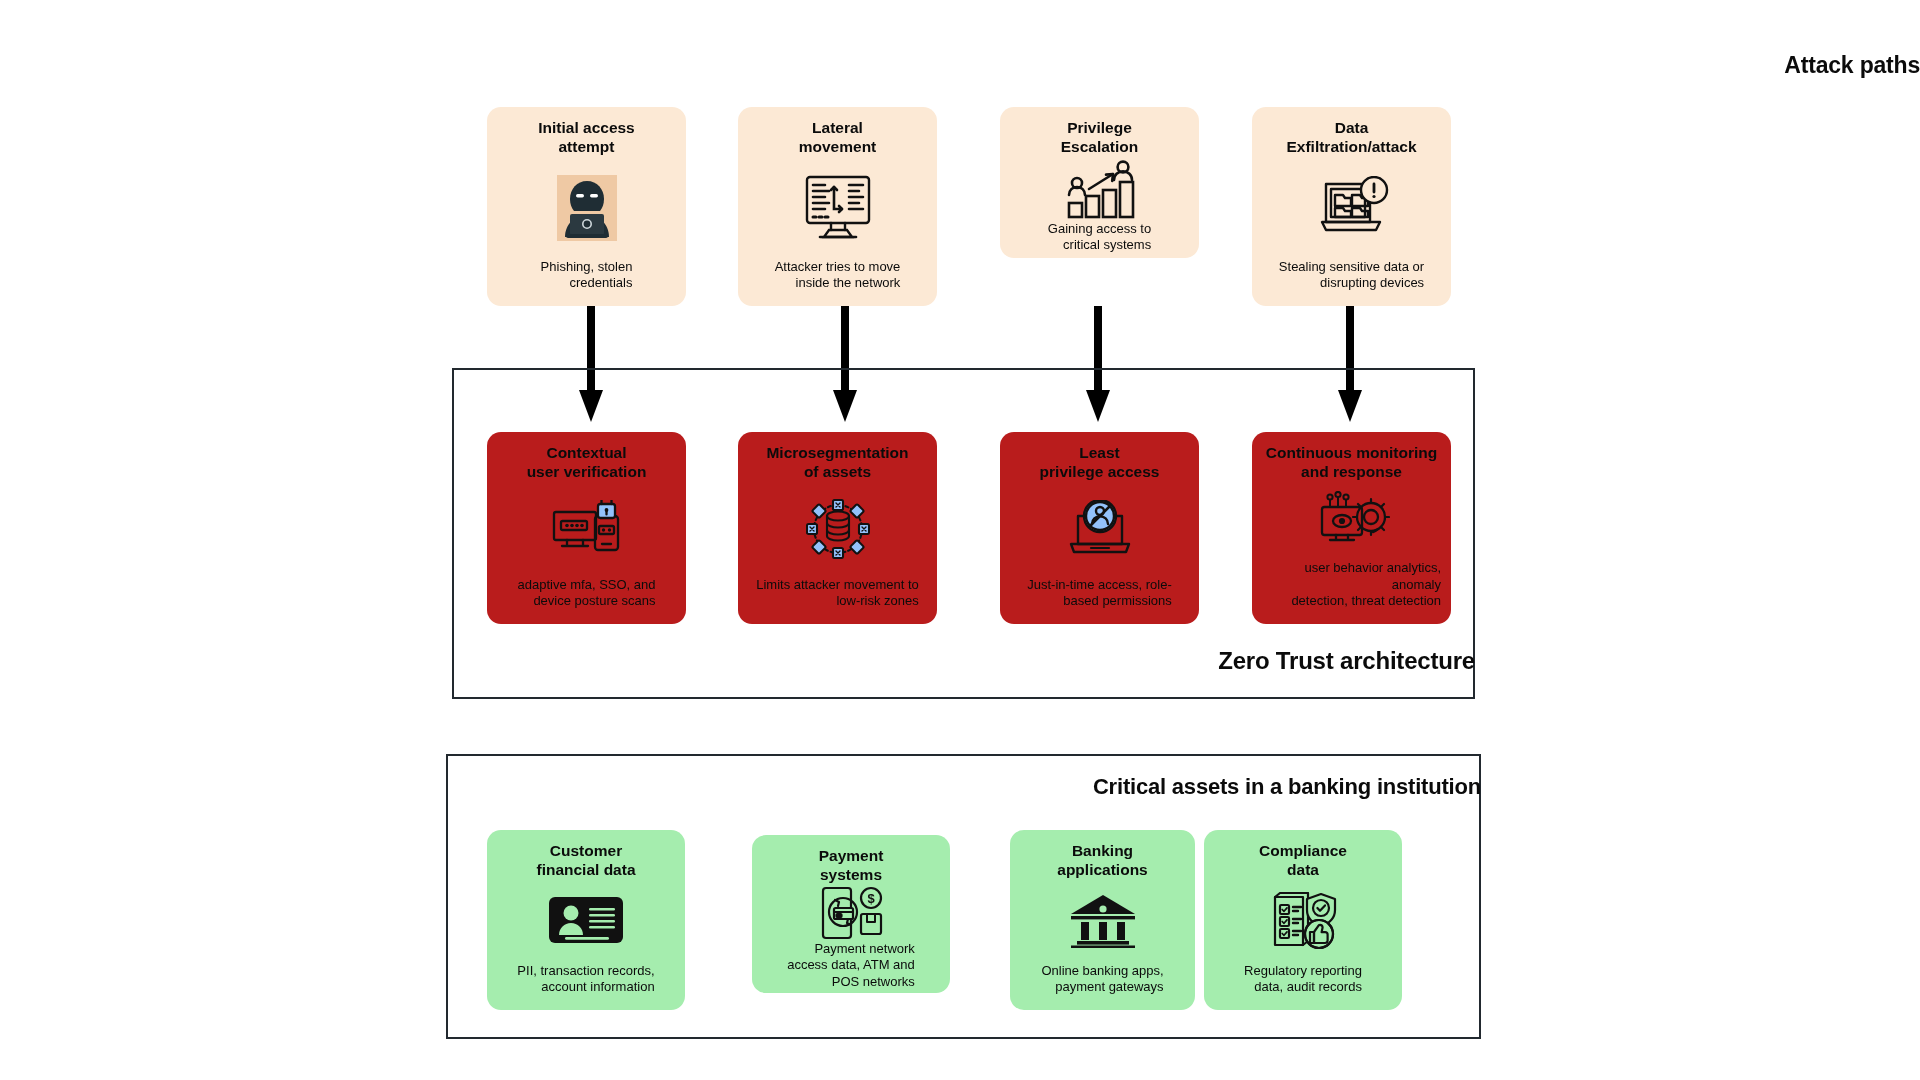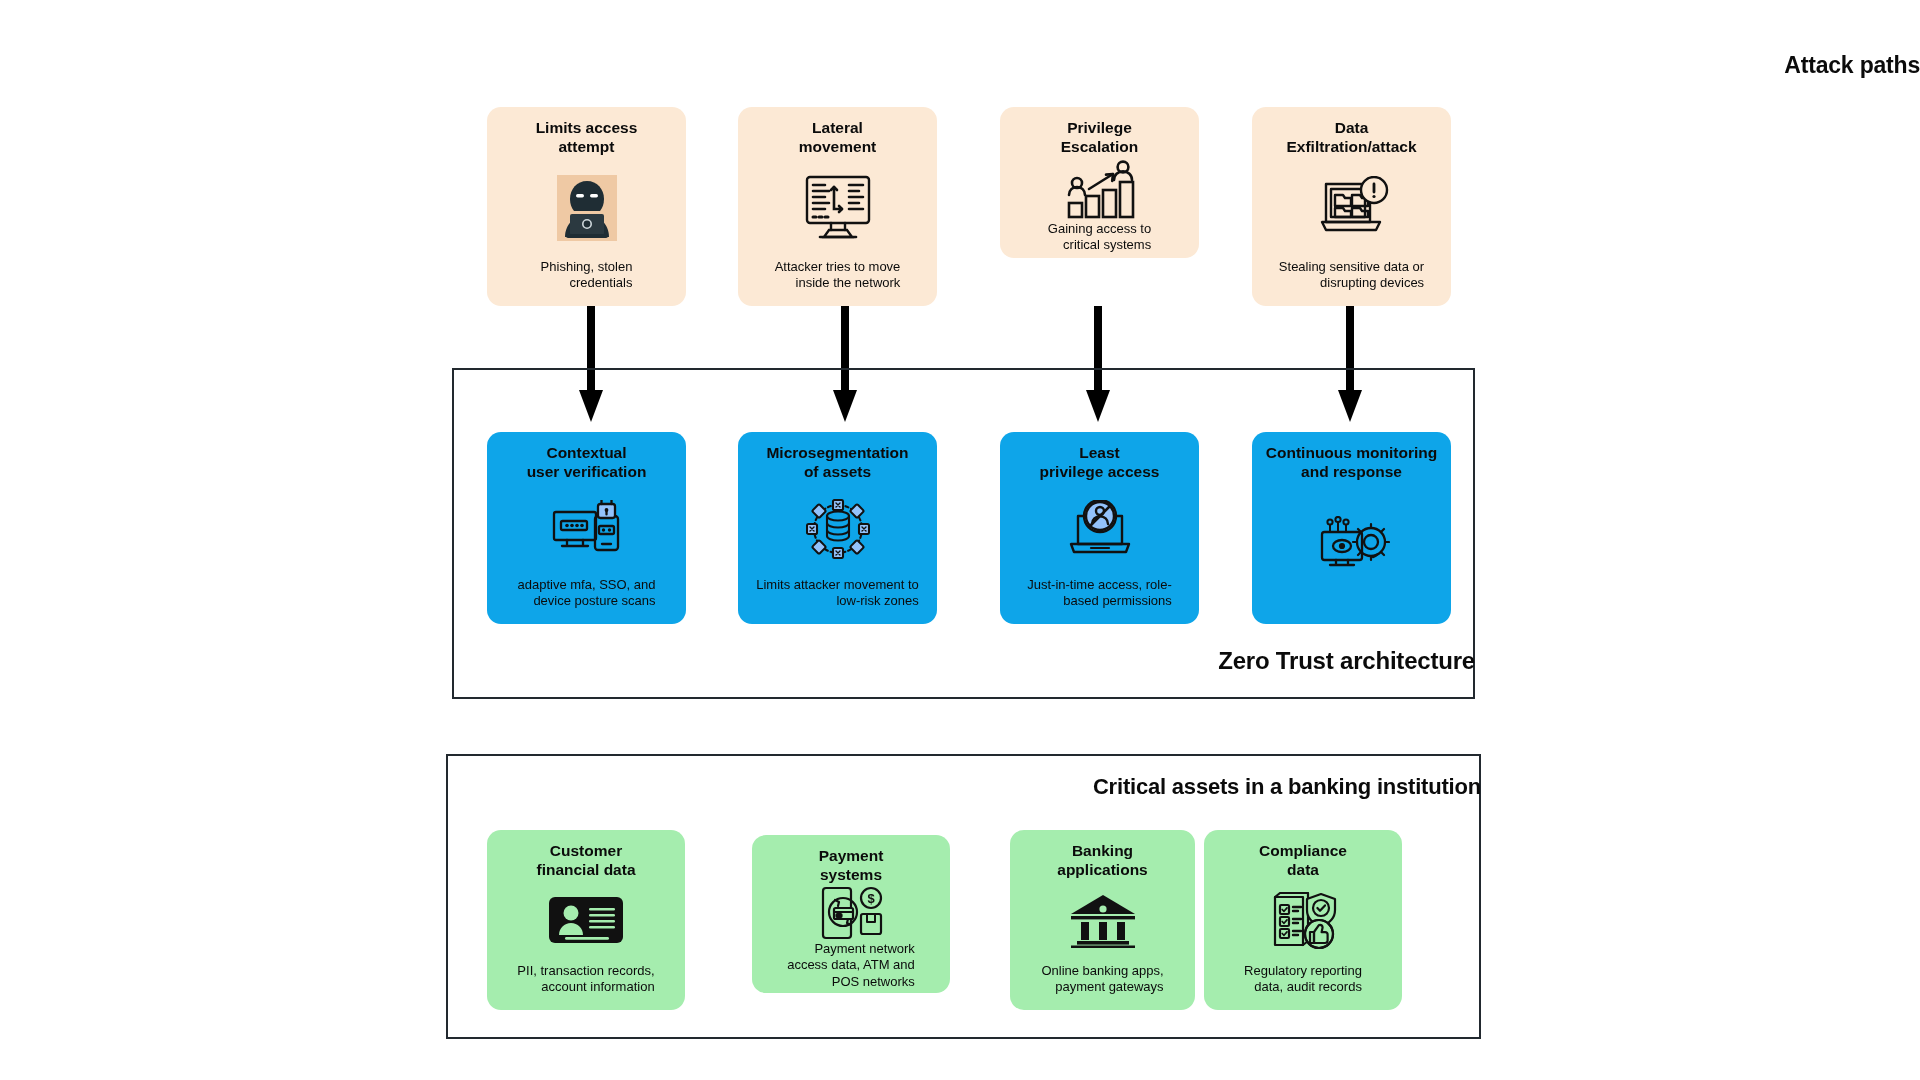--- a/index.html
+++ b/index.html
@@ -41,21 +41,21 @@
   .card {
     position: absolute;
     box-sizing: border-box;
     border-radius: 14px;
     display: flex;
     flex-direction: column;
     align-items: center;
     padding: 12px 10px 14px 10px;
   }
   .card-peach { background: #fce9d5; }
-  .card-blue  { background: #0ea5e9; }
+  .card-blue  { background: #b91c1c; }
   .card-green { background: #a5edae; }
 
   .card-title {
     font-size: 15.5px;
     font-weight: bold;
     line-height: 1.22;
     text-align: center;
     color: #0b0b0b;
     white-space: pre-line;
   }
@@ -76,21 +76,21 @@
 
   
   .arrow { position: absolute; }
 </style>
 </head>
 <body>
 
 <div class="abs section-title" style="left:0; top:52px; width:1920px;">Attack paths</div>
 
 <div class="card card-peach" style="left:487px; top:107px; width:199px; height:199px;">
-  <div class="card-title">Limits access
+  <div class="card-title">Initial access
 attempt</div>
   <div class="card-icon">
     <svg width="72" height="66" viewBox="0 0 72 66">
       <rect x="6" y="0" width="60" height="66" fill="#efc9a4"></rect>
       <g fill="#1f2d34">
         <path d="M36 6c-10 0-17 8-17 18 0 5 1.5 9 4 12h26c2.5-3 4-7 4-12 0-10-7-18-17-18z"></path>
         <rect x="25" y="19" width="8" height="3.5" rx="1.7" fill="#ffffff"></rect>
         <rect x="39" y="19" width="8" height="3.5" rx="1.7" fill="#ffffff"></rect>
         <path d="M14 62c0-12 9-22 22-22s22 10 22 22z"></path>
         <rect x="19" y="39" width="34" height="21" rx="2" fill="#2b3940"></rect>
@@ -299,20 +299,22 @@
           <circle cx="32" cy="6" r="2.6"></circle>
       </g>
       <circle cx="57" cy="26" r="14"></circle>
       <circle cx="57" cy="26" r="7"></circle>
       <g stroke-width="2.2">
         <path d="M57 12v-4M57 44v-4M43 26h-4M75 26h-4M47 16l-3-3M70 39l-3-3M67 16l3-3M44 39l3-3"></path>
       </g>
       <path d="M64 38a13 13 0 0 1-5 3" stroke-width="2.4"></path>
     </svg>
   </div>
+  <div class="card-desc">user behavior analytics, anomaly
+detection, threat detection</div>
 </div>
 
 <div class="abs section-title" style="left:452px; top:647px; width:1023px; font-size:24px;">Zero Trust architecture</div>
 
 <div class="abs container-box" style="left:446px; top:754px; width:1035px; height:285px;"></div>
 
 <div class="abs section-title" style="left:446px; top:774px; width:1035px; font-size:22px;">Critical assets in a banking institution</div>
 
 <div class="card card-green" style="left:487px; top:830px; width:198px; height:180px;">
   <div class="card-title">Customer

